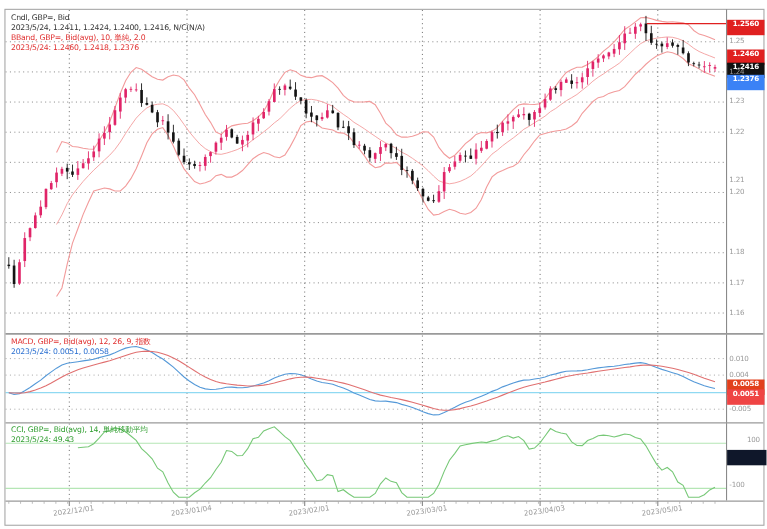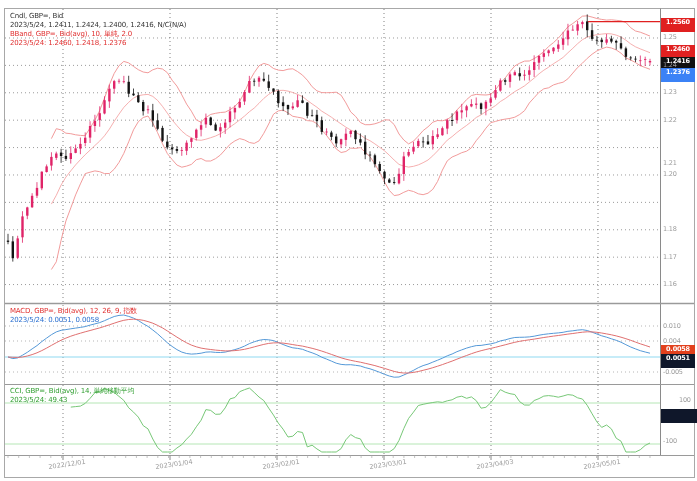--- a/index.html
+++ b/index.html
@@ -400,21 +400,21 @@
   <div class="lbl c-blue" style="left:10px;top:316px;">2023/5/24: 0.0051, 0.0058</div>
 
   <div class="lbl c-green" style="left:10px;top:387px;">CCI, GBP=, Bid(avg), 14, 単純移動平均</div>
   <div class="lbl c-green" style="left:10px;top:396px;">2023/5/24: 49.43</div>
 
   <div class="axis-box" style="top:17.5px;background:#e02020;">1.2560</div>
   <div class="axis-box" style="top:44.5px;background:#e02020;">1.2460</div>
   <div class="axis-box" style="top:56.5px;background:#111111;">1.2416</div>
   <div class="axis-box" style="top:67.5px;background:#3b82f6;">1.2376</div>
   <div class="axis-box" style="top:344.5px;background:#e2401c;">0.0058</div>
-  <div class="axis-box" style="top:353.5px;background:#0f172a;">0.0051</div>
+  <div class="axis-box" style="top:353.5px;background:#ef4444;">0.0051</div>
   <div class="axis-box" style="top:409px;background:#0f172a;padding-left:48px;">49.43</div>
 
   <div id="price-ticks">
       <div class="tick" style="top: 34.4863px;">1.25</div>
       <div class="tick" style="top: 61.8836px;">1.24</div>
       <div class="tick" style="top: 89.2808px;">1.23</div>
       <div class="tick" style="top: 116.678px;">1.22</div>
       <div class="tick" style="top: 144.075px; margin-top: 16px;">1.21</div>
       <div class="tick" style="top: 171.473px;">1.20</div>
       <div class="tick" style="top: 198.87px; margin-left: 48px;">1.19</div>

